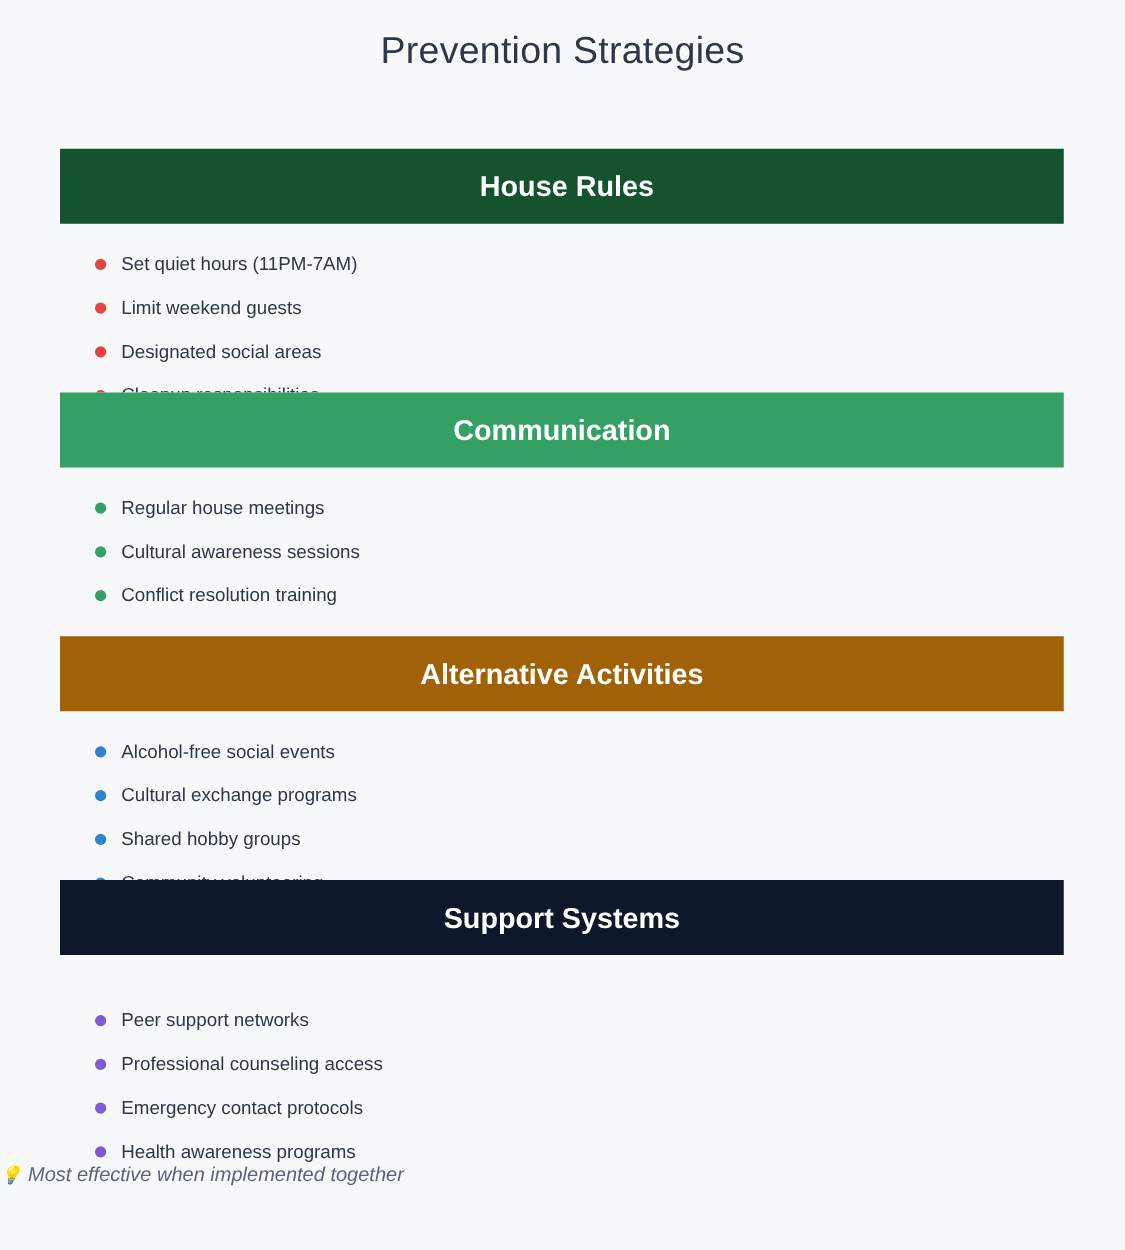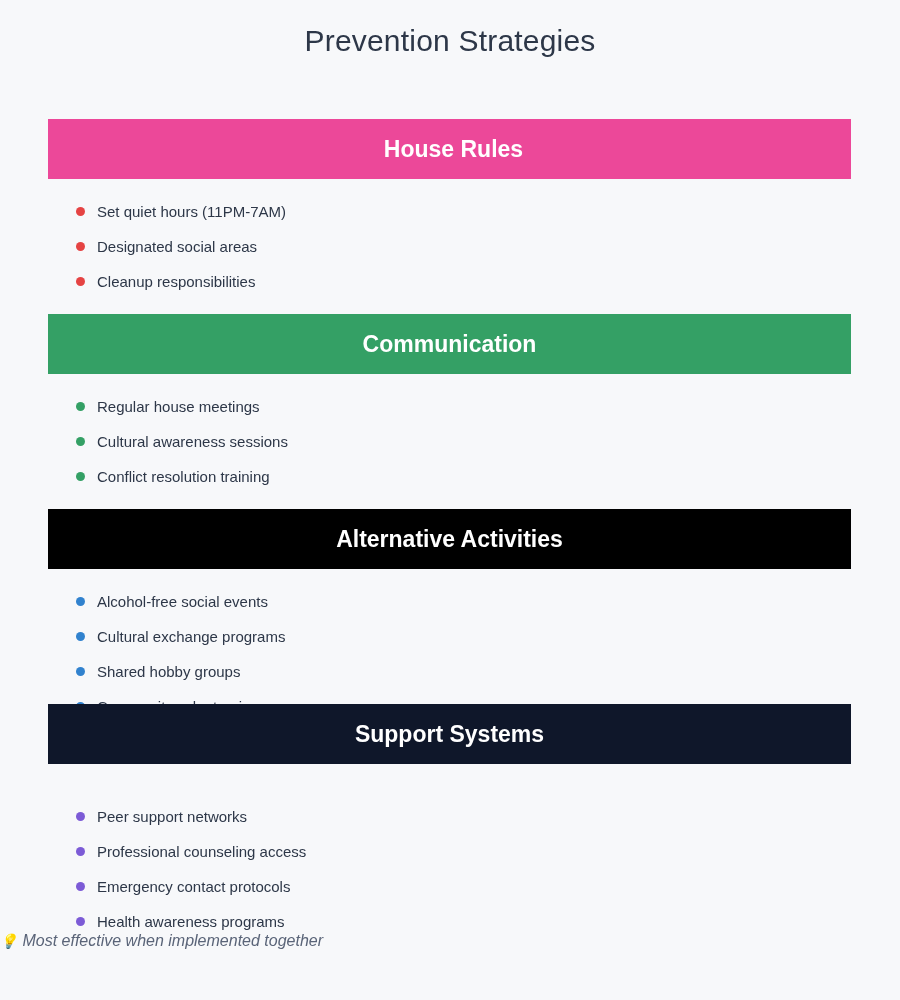--- a/index.html
+++ b/index.html
@@ -109,26 +109,30 @@
     margin-right: 5px;
   }
 </style>
 </head>
 <body>
 
 <h1 class="page-title">Prevention Strategies</h1>
 
 <div class="cards">
     <div class="card">
-      <div class="card-header" style="background: #ec4899; padding-left: 8px;">House Rules</div>
+      <div class="card-header" style="background: #14532d; padding-left: 8px;">House Rules</div>
       <div class="card-body">
         <ul class="list">
           <li class="list-item">
             <span class="bullet" style="background: rgb(229, 67, 67);"></span>
             <span class="item-label">Set quiet hours (11PM-7AM)</span>
+          </li>
+          <li class="list-item">
+            <span class="bullet" style="background: rgb(229, 67, 67);"></span>
+            <span class="item-label">Limit weekend guests</span>
           </li>
           <li class="list-item">
             <span class="bullet" style="background: rgb(229, 67, 67);"></span>
             <span class="item-label">Designated social areas</span>
           </li>
           <li class="list-item">
             <span class="bullet" style="background: rgb(229, 67, 67);"></span>
             <span class="item-label">Cleanup responsibilities</span>
           </li>
         </ul>
@@ -147,21 +151,21 @@
             <span class="item-label">Cultural awareness sessions</span>
           </li>
           <li class="list-item">
             <span class="bullet" style="background: rgb(52, 160, 101);"></span>
             <span class="item-label">Conflict resolution training</span>
           </li>
         </ul>
       </div>
     </div>
     <div class="card">
-      <div class="card-header" style="background: #000000;">Alternative Activities</div>
+      <div class="card-header" style="background: #a16207;">Alternative Activities</div>
       <div class="card-body">
         <ul class="list">
           <li class="list-item">
             <span class="bullet" style="background: rgb(49, 130, 206);"></span>
             <span class="item-label">Alcohol-free social events</span>
           </li>
           <li class="list-item">
             <span class="bullet" style="background: rgb(49, 130, 206);"></span>
             <span class="item-label">Cultural exchange programs</span>
           </li>

